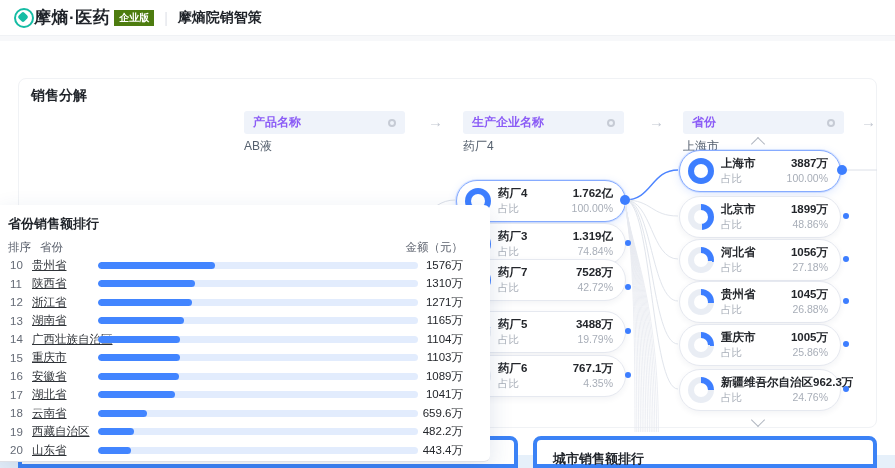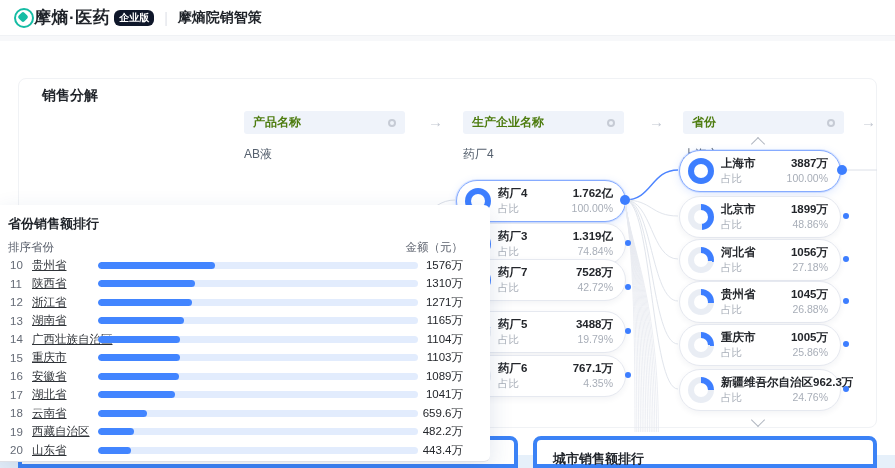--- a/index.html
+++ b/index.html
@@ -4,39 +4,39 @@
 <style>
   html,body{margin:0;padding:0;}
   body{width:895px;height:468px;position:relative;overflow:hidden;background:#fff;
        font-family:"Liberation Sans","DejaVu Sans",sans-serif;color:#1F2329;}
   
   .header{position:absolute;left:0;top:0;width:895px;height:36px;background:#fff;
           border-bottom:1px solid #F0F2F5;display:flex;align-items:center;padding-left:14px;box-sizing:border-box;}
   .logo-mark{width:20px;height:20px;border:2.5px solid #15BCA4;border-radius:50%;position:relative;flex:none;box-sizing:border-box;}
   .logo-mark i{position:absolute;left:3px;top:3px;width:8px;height:8px;background:#15BCA4;border-radius:2px;transform:rotate(45deg);}
   .logo-text{font-size:17px;font-weight:bold;letter-spacing:.5px;}
-  .badge{background:#0f172a;color:#fff;font-size:10px;line-height:1;padding:3px 5px;border-radius:6px;margin-left:4px;font-weight:bold;}
+  .badge{background:#4d7c0f;color:#fff;font-size:10px;line-height:1;padding:3px 5px;border-radius:0;margin-left:4px;font-weight:bold;}
   .hsep{color:#E0E3E9;margin:0 10px;font-size:14px;}
   .app-title{font-size:14px;font-weight:bold;}
   .header-gap{position:absolute;left:0;top:36px;width:895px;height:5px;background:#F7F8FA;}
   
   .tabbar{position:absolute;left:25px;top:47px;display:flex;gap:24px;}
   .tab{font-size:13px;color:#2A2E36;position:relative;line-height:16px;cursor:pointer;}
   .tab.active{color:#3370FF;font-weight:bold;}
   .tab.active::after{content:"";position:absolute;left:0;right:0;bottom:-7px;height:2px;background:#3370FF;border-radius:1px;}
   
   .main-card{position:absolute;left:18px;top:78px;width:859px;height:350px;background:#fff;
              border:1px solid #F0F2F5;border-radius:8px;box-sizing:border-box;z-index:1;}
-  .section-title{position:absolute;left:23px;top:8px;font-size:14px;font-weight:bold;}
+  .section-title{position:absolute;left:12px;top:8px;font-size:14px;font-weight:bold;}
   .filter-col{position:absolute;top:32px;width:161px;}
   .chip{height:23px;background:#EFF3FA;border-radius:3px;display:flex;align-items:center;justify-content:space-between;
         padding:0 9px;cursor:pointer;}
-  .chip-label{font-size:12px;font-weight:600;color:#4d7c0f;}
+  .chip-label{font-size:12px;font-weight:600;color:#8b5cf6;}
   .chip-ico{width:8px;height:8px;border:2px solid #C6CBD5;border-radius:50%;box-sizing:border-box;}
-  .chip-val{margin-top:12px;font-size:12px;color:#55606E;}
+  .chip-val{margin-top:4px;font-size:12px;color:#55606E;}
   .flow-arrow{position:absolute;top:34px;font-size:15px;color:#C2C7D1;}
   
   .node{position:absolute;height:42px;background:#fff;border:1px solid #E6E9F0;border-radius:21px;
         display:flex;align-items:center;padding:0 12px 0 8px;box-sizing:border-box;
         box-shadow:0 2px 6px rgba(31,56,88,.06);cursor:pointer;z-index:2;}
   .node.selected{border-color:#86ABFF;box-shadow:0 0 0 1px rgba(77,132,255,.18),0 2px 8px rgba(77,132,255,.18);}
   .mnode{left:437px;width:170px;}
   .pnode{left:660px;width:162px;}
   .donut{width:26px;height:26px;border-radius:50%;position:relative;flex:none;}
   .donut i{position:absolute;left:6px;top:6px;right:6px;bottom:6px;background:#fff;border-radius:50%;}
@@ -57,21 +57,21 @@
   .bcard.left{left:18px;width:500px;}
   .bcard.city{left:533px;width:344px;}
   .bcard-title{position:absolute;left:16px;top:10px;font-size:13px;font-weight:bold;color:#1F2329;}
   
   .panel{position:absolute;left:0;top:205px;width:490px;height:257px;background:#fff;z-index:10;
          border-radius:0 6px 6px 0;box-shadow:0 8px 24px rgba(36,70,130,.14);
          border-bottom:1px solid #DEE0E6;box-sizing:border-box;}
   .panel-title{position:absolute;left:8px;top:10px;font-size:13px;font-weight:bold;}
   .phead{position:absolute;left:0;top:35px;width:100%;box-sizing:border-box;padding:0 27px 0 8px;
          display:flex;justify-content:space-between;font-size:11.5px;color:#595F6B;}
-  .phead .hl{display:flex;text-align:center;}
+  .phead .hl{display:flex;gap:9px;text-align:center;}
   .rows{position:absolute;left:0;top:51px;width:100%;}
   .rrow{display:grid;grid-template-columns:24px 66px 1fr 45px;align-items:center;height:18.5px;
         padding:0 27px 0 8px;box-sizing:border-box;font-size:11.5px;}
   .rrank{color:#646A75;padding-left:2px;}
   .rname{color:#2F3338;text-decoration:underline;white-space:nowrap;cursor:pointer;}
   .rbar{height:7px;background:#E2ECFD;border-radius:4px;position:relative;overflow:hidden;}
   .rfill{position:absolute;left:0;top:0;bottom:0;background:#4285FF;border-radius:4px;display:block;}
   .rval{text-align:right;color:#23262B;}
 </style>
 </head>

